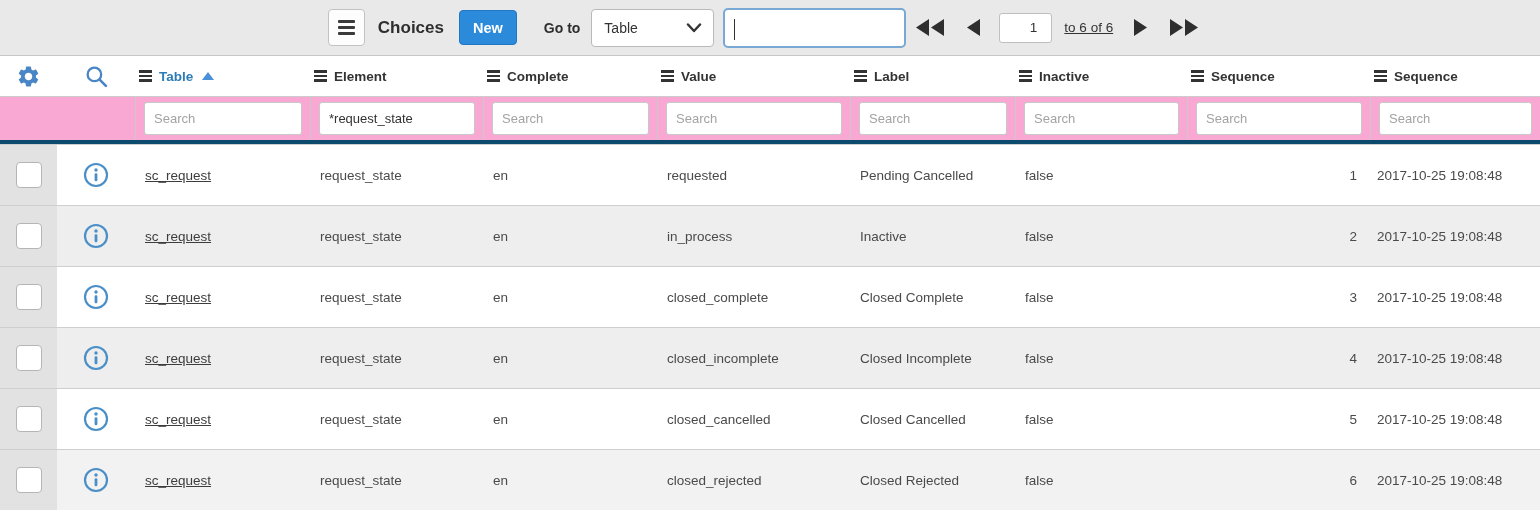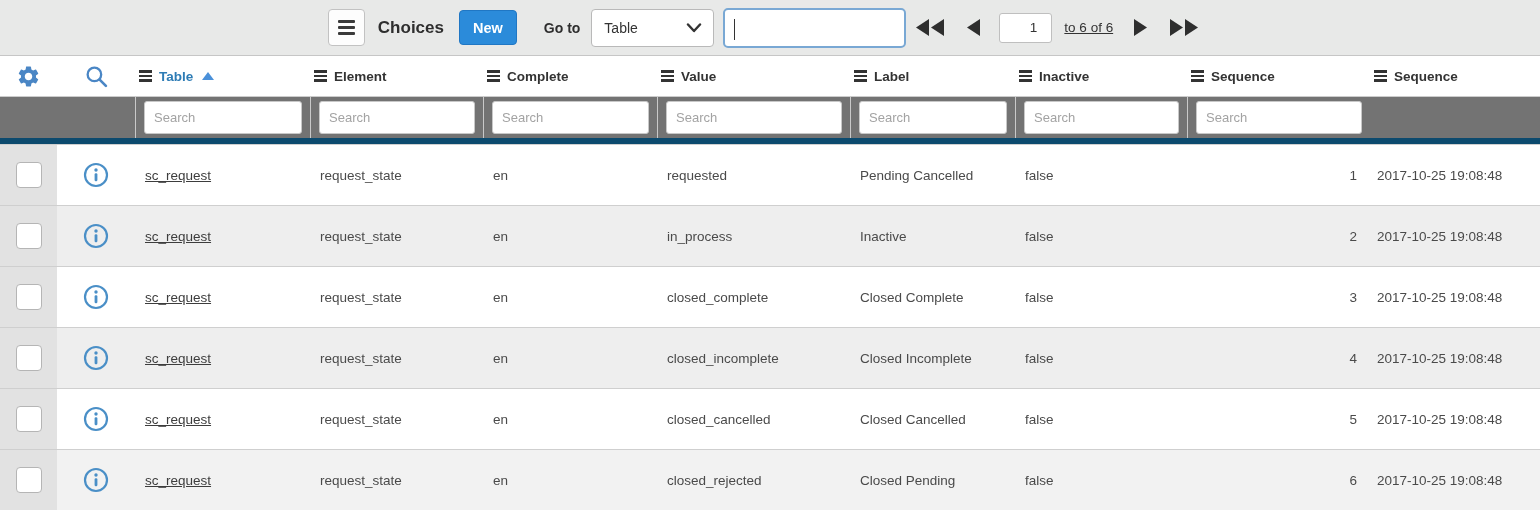--- a/index.html
+++ b/index.html
@@ -49,21 +49,21 @@
   .icon-cell { display:flex; justify-content:center; align-items:center; cursor:pointer; }
   .col-head { display:flex; align-items:center; padding-left:4px; font-size:13.5px; font-weight:bold;
     color:#333; cursor:pointer; white-space:nowrap; }
   .col-head .bars { margin-right:7px; flex:0 0 auto; display:flex; flex-direction:column; gap:2px; }
   .col-head .bars i { display:block; width:13px; height:2.5px; background:#333; }
   .col-head.sorted .label { color:#2e7cb5; }
   .sort-asc { width:0; height:0; border-left:6px solid transparent; border-right:6px solid transparent;
     border-bottom:8px solid #4a90d9; margin-left:9px; }
 
   
-  .search-row { height:48px; background:#737373; border-top:1px solid #cccccc; border-bottom:6px solid #0c4a6e; }
+  .search-row { height:48px; background:#f9a8d4; border-top:1px solid #cccccc; border-bottom:4px solid #0c4a6e; }
   .search-cell { height:100%; display:flex; align-items:center; padding:0 8px; border-left:1px solid #c9c9c9; }
   .search-cell:first-child, .search-cell.no-sep { border-left:none; }
   .search-cell input { width:100%; height:33px; border:1px solid #c8c8c8; border-radius:3px; background:#fff;
     padding:0 9px; font-size:13px; color:#333; font-family:"Liberation Sans",sans-serif; }
   .search-cell input::placeholder { color:#a3a3a3; opacity:1; }
 
   
   .data-row { height:61px; border-top:1px solid #cfcfcf; font-size:13.5px; color:#4a4a4a; }
   .data-row.odd  { background:#ffffff; }
   .data-row.even { background:#eeeeee; }
@@ -209,20 +209,23 @@
     </div>
   </div>
 
   <div class="grid search-row">
     <div class="search-cell"></div>
     <div class="search-cell no-sep"></div>
     <div class="search-cell">
         <input placeholder="Search" style="">
       </div>
     <div class="search-cell">
+        <input placeholder="Search" value="*request_state" style="">
+      </div>
+    <div class="search-cell">
         <input placeholder="Search" style="">
       </div>
     <div class="search-cell">
         <input placeholder="Search" style="">
       </div>
     <div class="search-cell">
         <input placeholder="Search" style="">
       </div>
     <div class="search-cell">
         <input placeholder="Search" style="">
@@ -348,19 +351,19 @@
       <svg width="26" height="26" viewBox="0 0 26 26">
           <circle cx="13" cy="13" r="11" fill="none" stroke="#4a8fc7" stroke-width="2.2"></circle>
           <circle cx="13" cy="8" r="1.7" fill="#4a8fc7"></circle>
           <rect x="11.6" y="11.3" width="2.8" height="8" rx="1.2" fill="#4a8fc7"></rect>
         </svg>
     </div>
     <div class="cell"><a class="rec-link">sc_request</a></div>
     <div class="cell">request_state</div>
     <div class="cell">en</div>
     <div class="cell">closed_rejected</div>
-    <div class="cell">Closed Pending</div>
+    <div class="cell">Closed Rejected</div>
     <div class="cell">false</div>
     <div class="cell right">6</div>
     <div class="cell updated">2017-10-25 19:08:48</div>
   </div>
 
 </div>
 
 </body></html>

